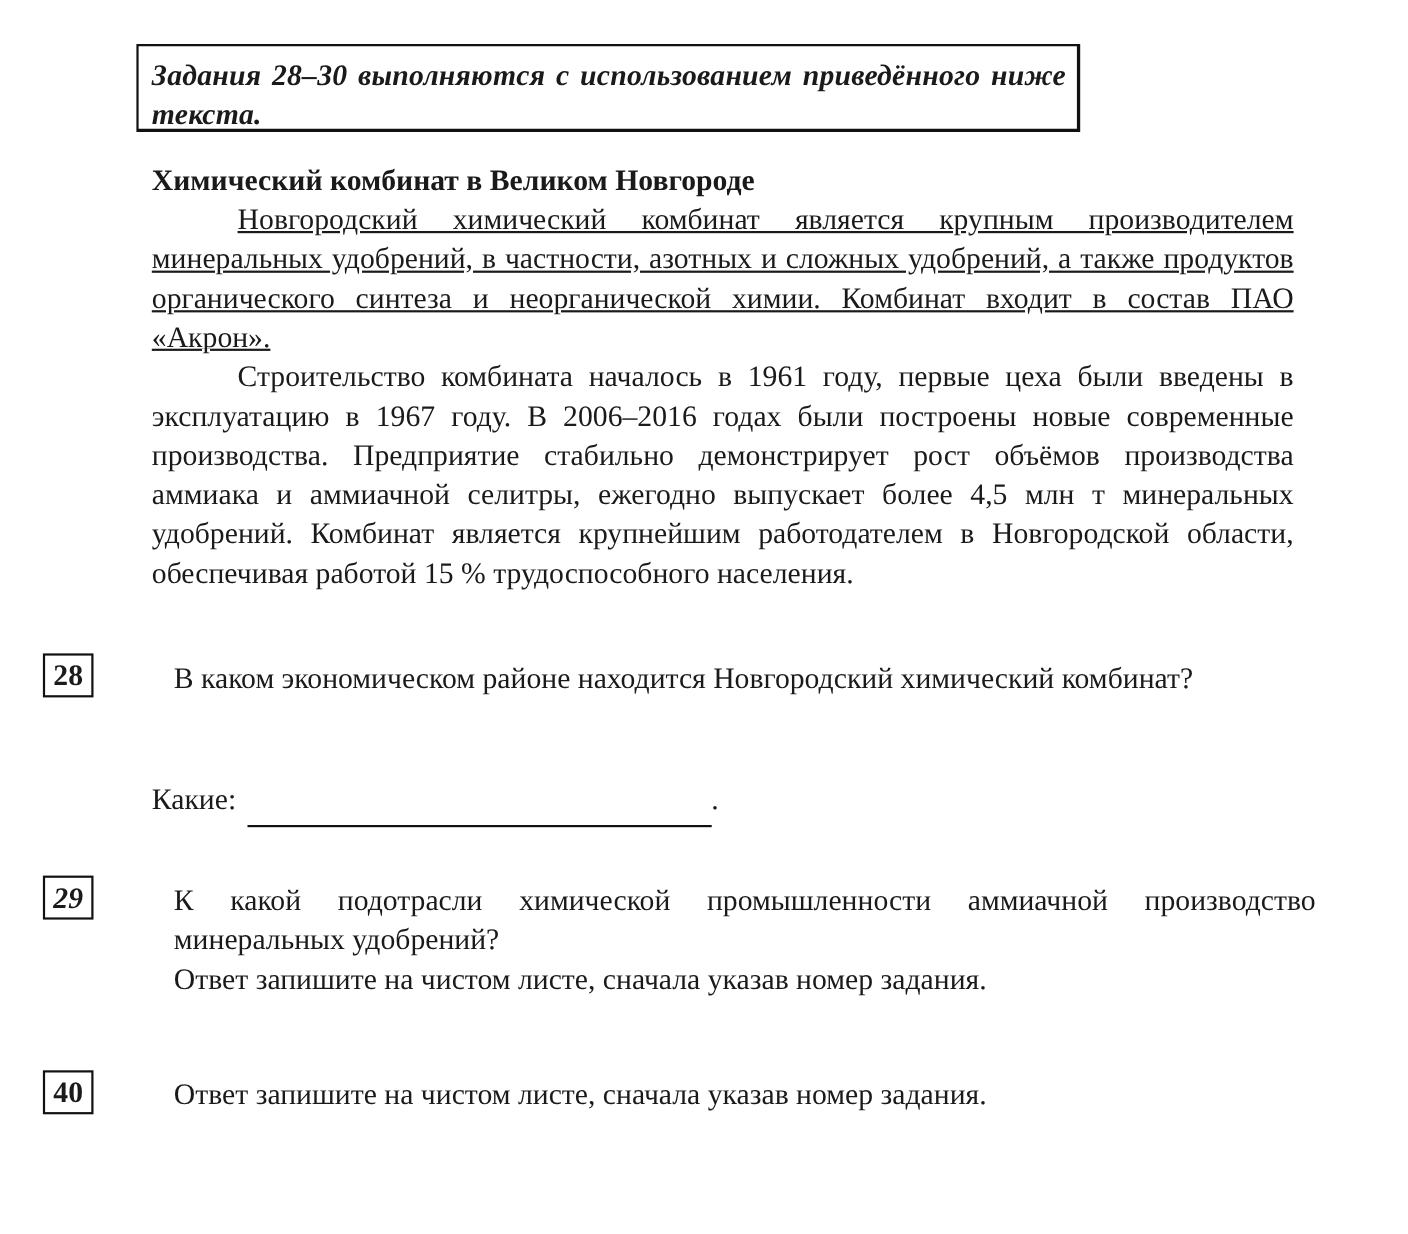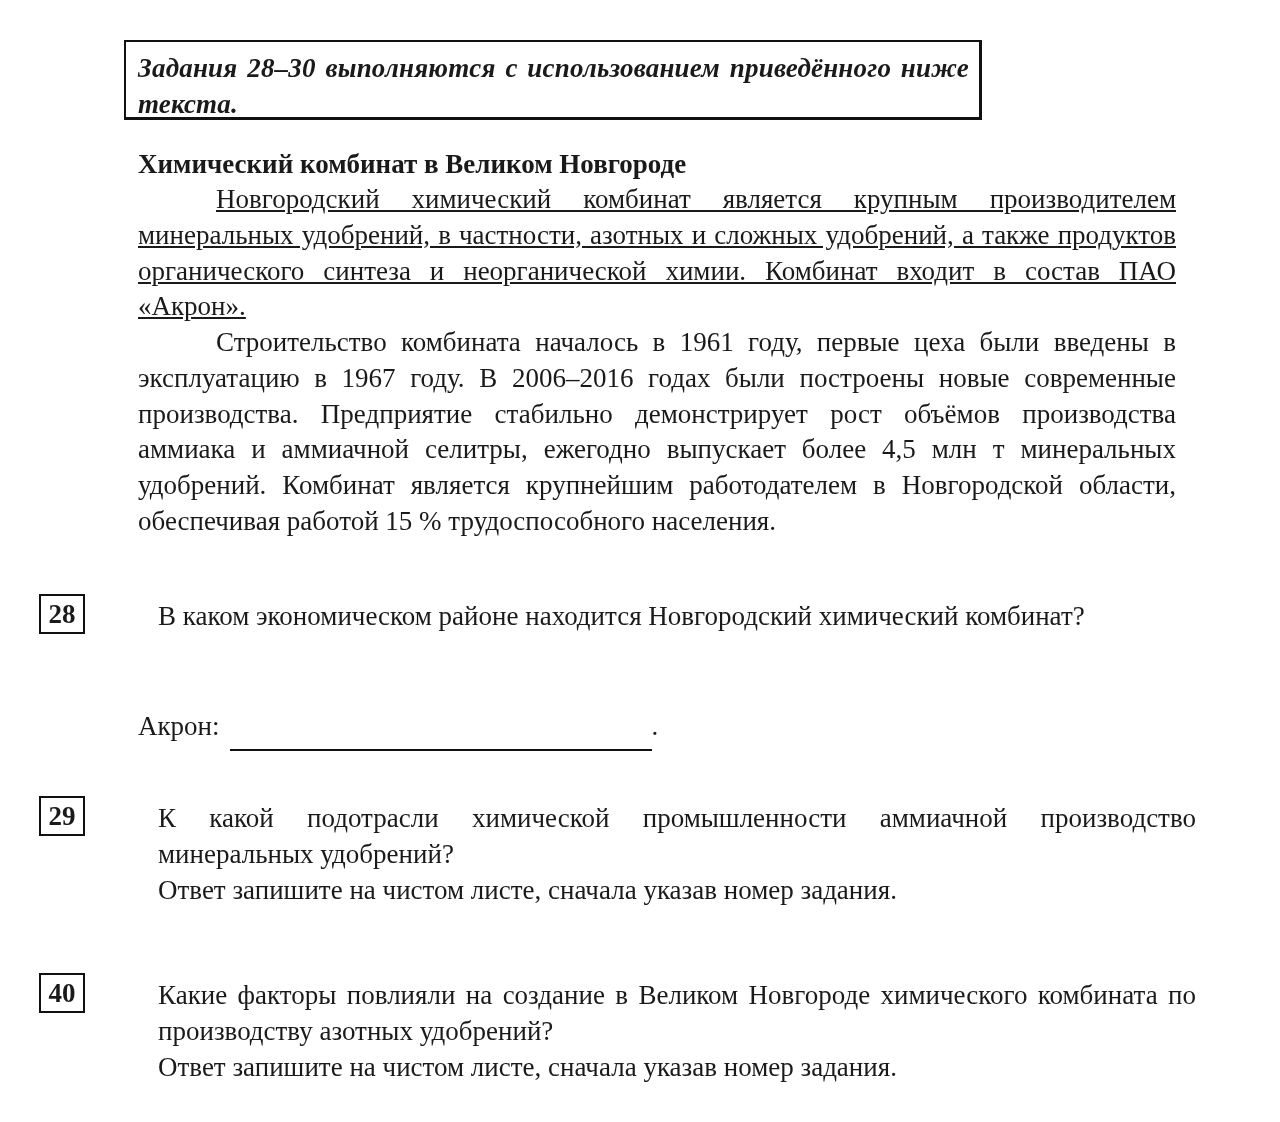--- a/index.html
+++ b/index.html
@@ -35,21 +35,21 @@
     font-weight: bold; font-size: 27px; line-height: 36px; text-align: center;
   }
   .q-text {
     position: absolute; left: 138px; width: 1038px;
     font-size: 27px; line-height: 36px; text-align: justify; margin-left: 20px;
   }
   .q28 { top: 598px; }
   .q29 { top: 800px; }
   .q30 { top: 977px; }
   .nb28 { top: 594px; }
-  .nb29 { top: 796px; }
+  .nb29 { top: 796px; font-style: italic; }
   .nb30 { top: 973px; }
   .answer-line {
     position: absolute; left: 138px; top: 708px; font-size: 27px; line-height: 36px;
     display: flex; align-items: baseline;
   }
   .answer-input {
     display: inline-block; width: 418px; height: 28px; margin-left: 10px;
     border: none; border-bottom: 2px solid #111; background: transparent;
     font-family: "Liberation Serif", serif; font-size: 24px; outline: none;
     position: relative; top: 6px;
@@ -62,28 +62,27 @@
   <div class="intro-text">Задания 28–30 выполняются с использованием приведённого ниже текста.</div>
 </div>
 
 <div class="title">Химический комбинат в Великом Новгороде</div>
 <p class="para p1">Новгородский химический комбинат является крупным производителем минеральных удобрений, в частности, азотных и сложных удобрений, а также продуктов органического синтеза и неорганической химии. Комбинат входит в состав ПАО «Акрон».</p>
 <p class="para p2">Строительство комбината началось в 1961 году, первые цеха были введены в эксплуатацию в 1967 году. В 2006–2016 годах были построены новые современные производства. Предприятие стабильно демонстрирует рост объёмов производства аммиака и аммиачной селитры, ежегодно выпускает более 4,5 млн т минеральных удобрений. Комбинат является крупнейшим работодателем в Новгородской области, обеспечивая работой 15 % трудоспособного населения.</p>
 
 <div class="num-box nb28">28</div>
 <div class="q-text q28">В каком экономическом районе находится Новгородский химический комбинат?</div>
 <div class="answer-line">
-  <span>Акрон:</span>
+  <span>Какие:</span>
   <input class="answer-input" type="text" value="" style="">
   <span>.</span>
 </div>
 
 <div class="num-box nb29">29</div>
 <div class="q-text q29">
   <div>К какой подотрасли химической промышленности аммиачной производство минеральных удобрений?</div>
   <div>Ответ запишите на чистом листе, сначала указав номер задания.</div>
 </div>
 
 <div class="num-box nb30">40</div>
 <div class="q-text q30">
-  <div>Какие факторы повлияли на создание в Великом Новгороде химического комбината по производству азотных удобрений?</div>
   <div>Ответ запишите на чистом листе, сначала указав номер задания.</div>
 </div>
 
 </body></html>

